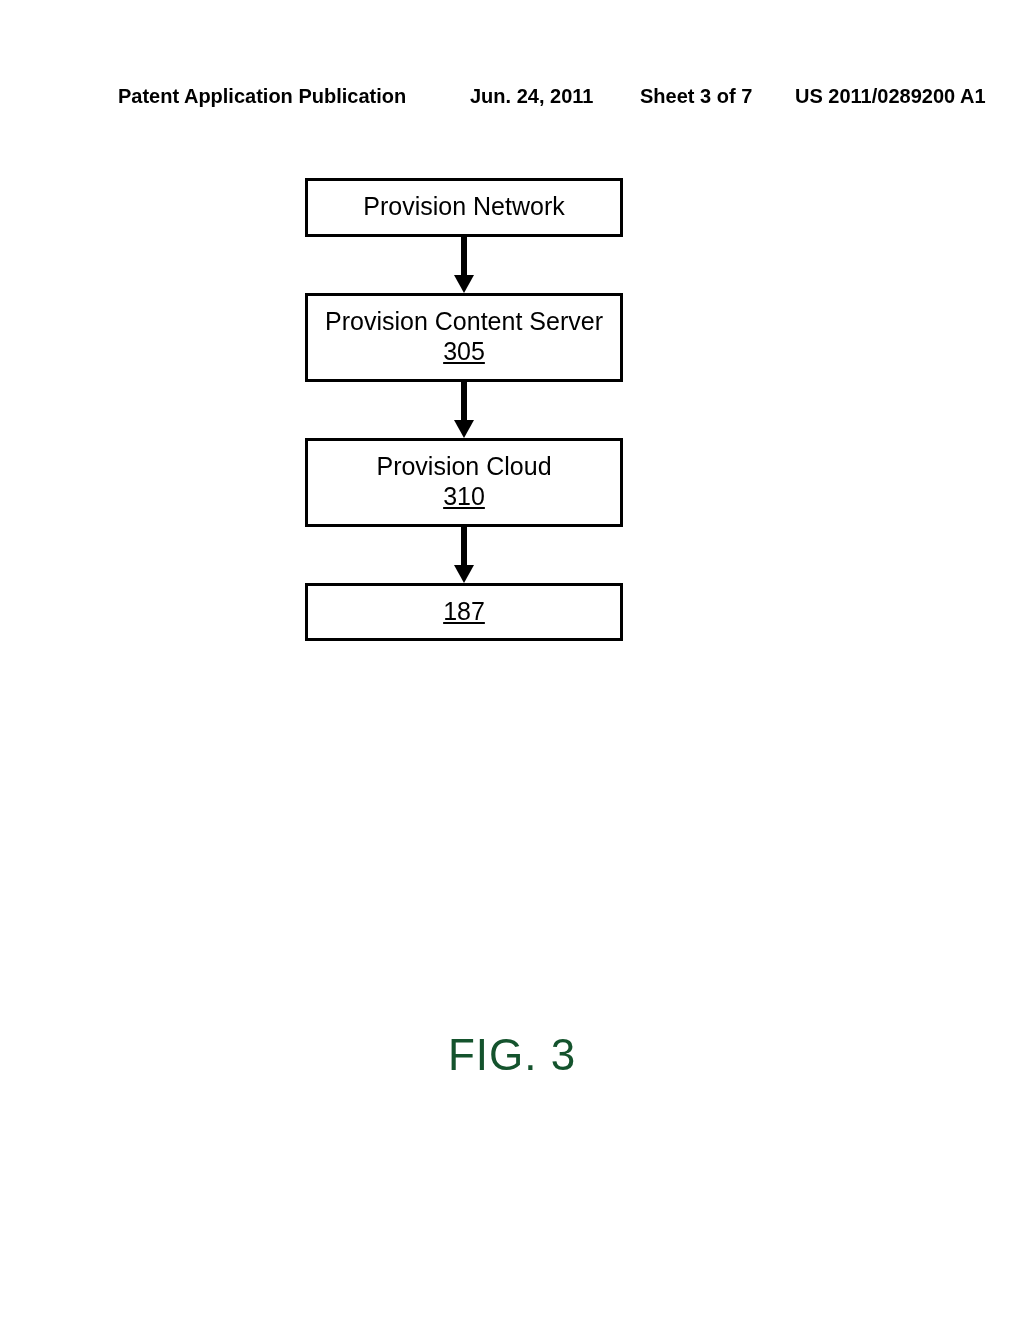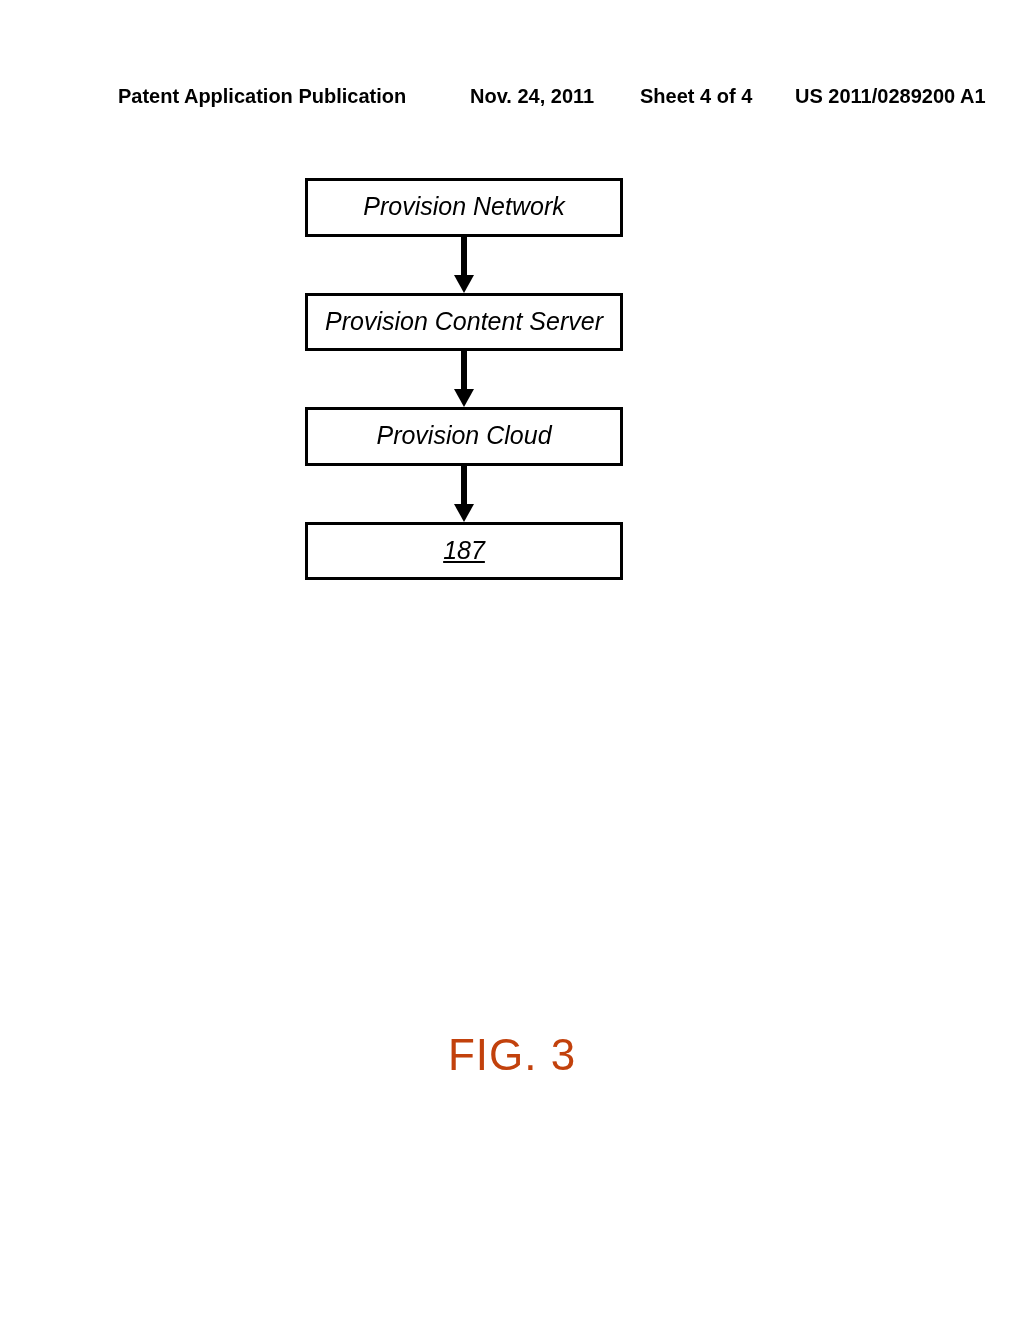--- a/index.html
+++ b/index.html
@@ -22,21 +22,20 @@
   }
   .header .pub-label { position: absolute; left: 118px; text-align: center; }
   .header .date { position: absolute; left: 470px; }
   .header .sheet { position: absolute; left: 640px; }
   .header .pubnum { position: absolute; left: 795px; text-align: center; }
   .diagram-area {
     position: absolute;
     top: 178px;
     left: 305px;
     width: 318px;
-    font-style: italic;
   }
   .flow-box {
     border: 3px solid #000;
     background: #fff;
     text-align: center;
     font-size: 25px;
     line-height: 1.22;
     padding: 10px 8px 12px 8px;
     color: #000;
   }
@@ -52,60 +51,62 @@
     width: 20px;
     height: 56px;
   }
   .fig-label {
     position: absolute;
     top: 1030px;
     left: 0;
     width: 100%;
     text-align: center;
     font-size: 44px;
-    color: #c2410c;
+    color: #14532d;
     letter-spacing: 1px;
   }
 </style>
 </head>
 <body>
 
 <div class="header">
   <span class="pub-label">Patent Application Publication</span>
-  <span class="date">Nov. 24, 2011</span>
-  <span class="sheet">Sheet 4 of 4</span>
+  <span class="date">Jun. 24, 2011</span>
+  <span class="sheet">Sheet 3 of 7</span>
   <span class="pubnum">US 2011/0289200 A1</span>
 </div>
 
 <div class="diagram-area">
 
   <div class="flow-box">
     <div>Provision Network</div>
   </div>
 
   <div class="arrow-wrap">
     <svg class="arrow" viewBox="0 0 20 56">
       <line x1="10" y1="0" x2="10" y2="40" stroke="#000" stroke-width="6"></line>
       <polygon points="0,38 20,38 10,56" fill="#000"></polygon>
     </svg>
   </div>
 
   <div class="flow-box">
     <div>Provision Content Server</div>
+    <div class="ref">305</div>
   </div>
 
   <div class="arrow-wrap">
     <svg class="arrow" viewBox="0 0 20 56">
       <line x1="10" y1="0" x2="10" y2="40" stroke="#000" stroke-width="6"></line>
       <polygon points="0,38 20,38 10,56" fill="#000"></polygon>
     </svg>
   </div>
 
   <div class="flow-box">
     <div>Provision Cloud</div>
+    <div class="ref">310</div>
   </div>
 
   <div class="arrow-wrap">
     <svg class="arrow" viewBox="0 0 20 56">
       <line x1="10" y1="0" x2="10" y2="40" stroke="#000" stroke-width="6"></line>
       <polygon points="0,38 20,38 10,56" fill="#000"></polygon>
     </svg>
   </div>
 
   <div class="flow-box">

